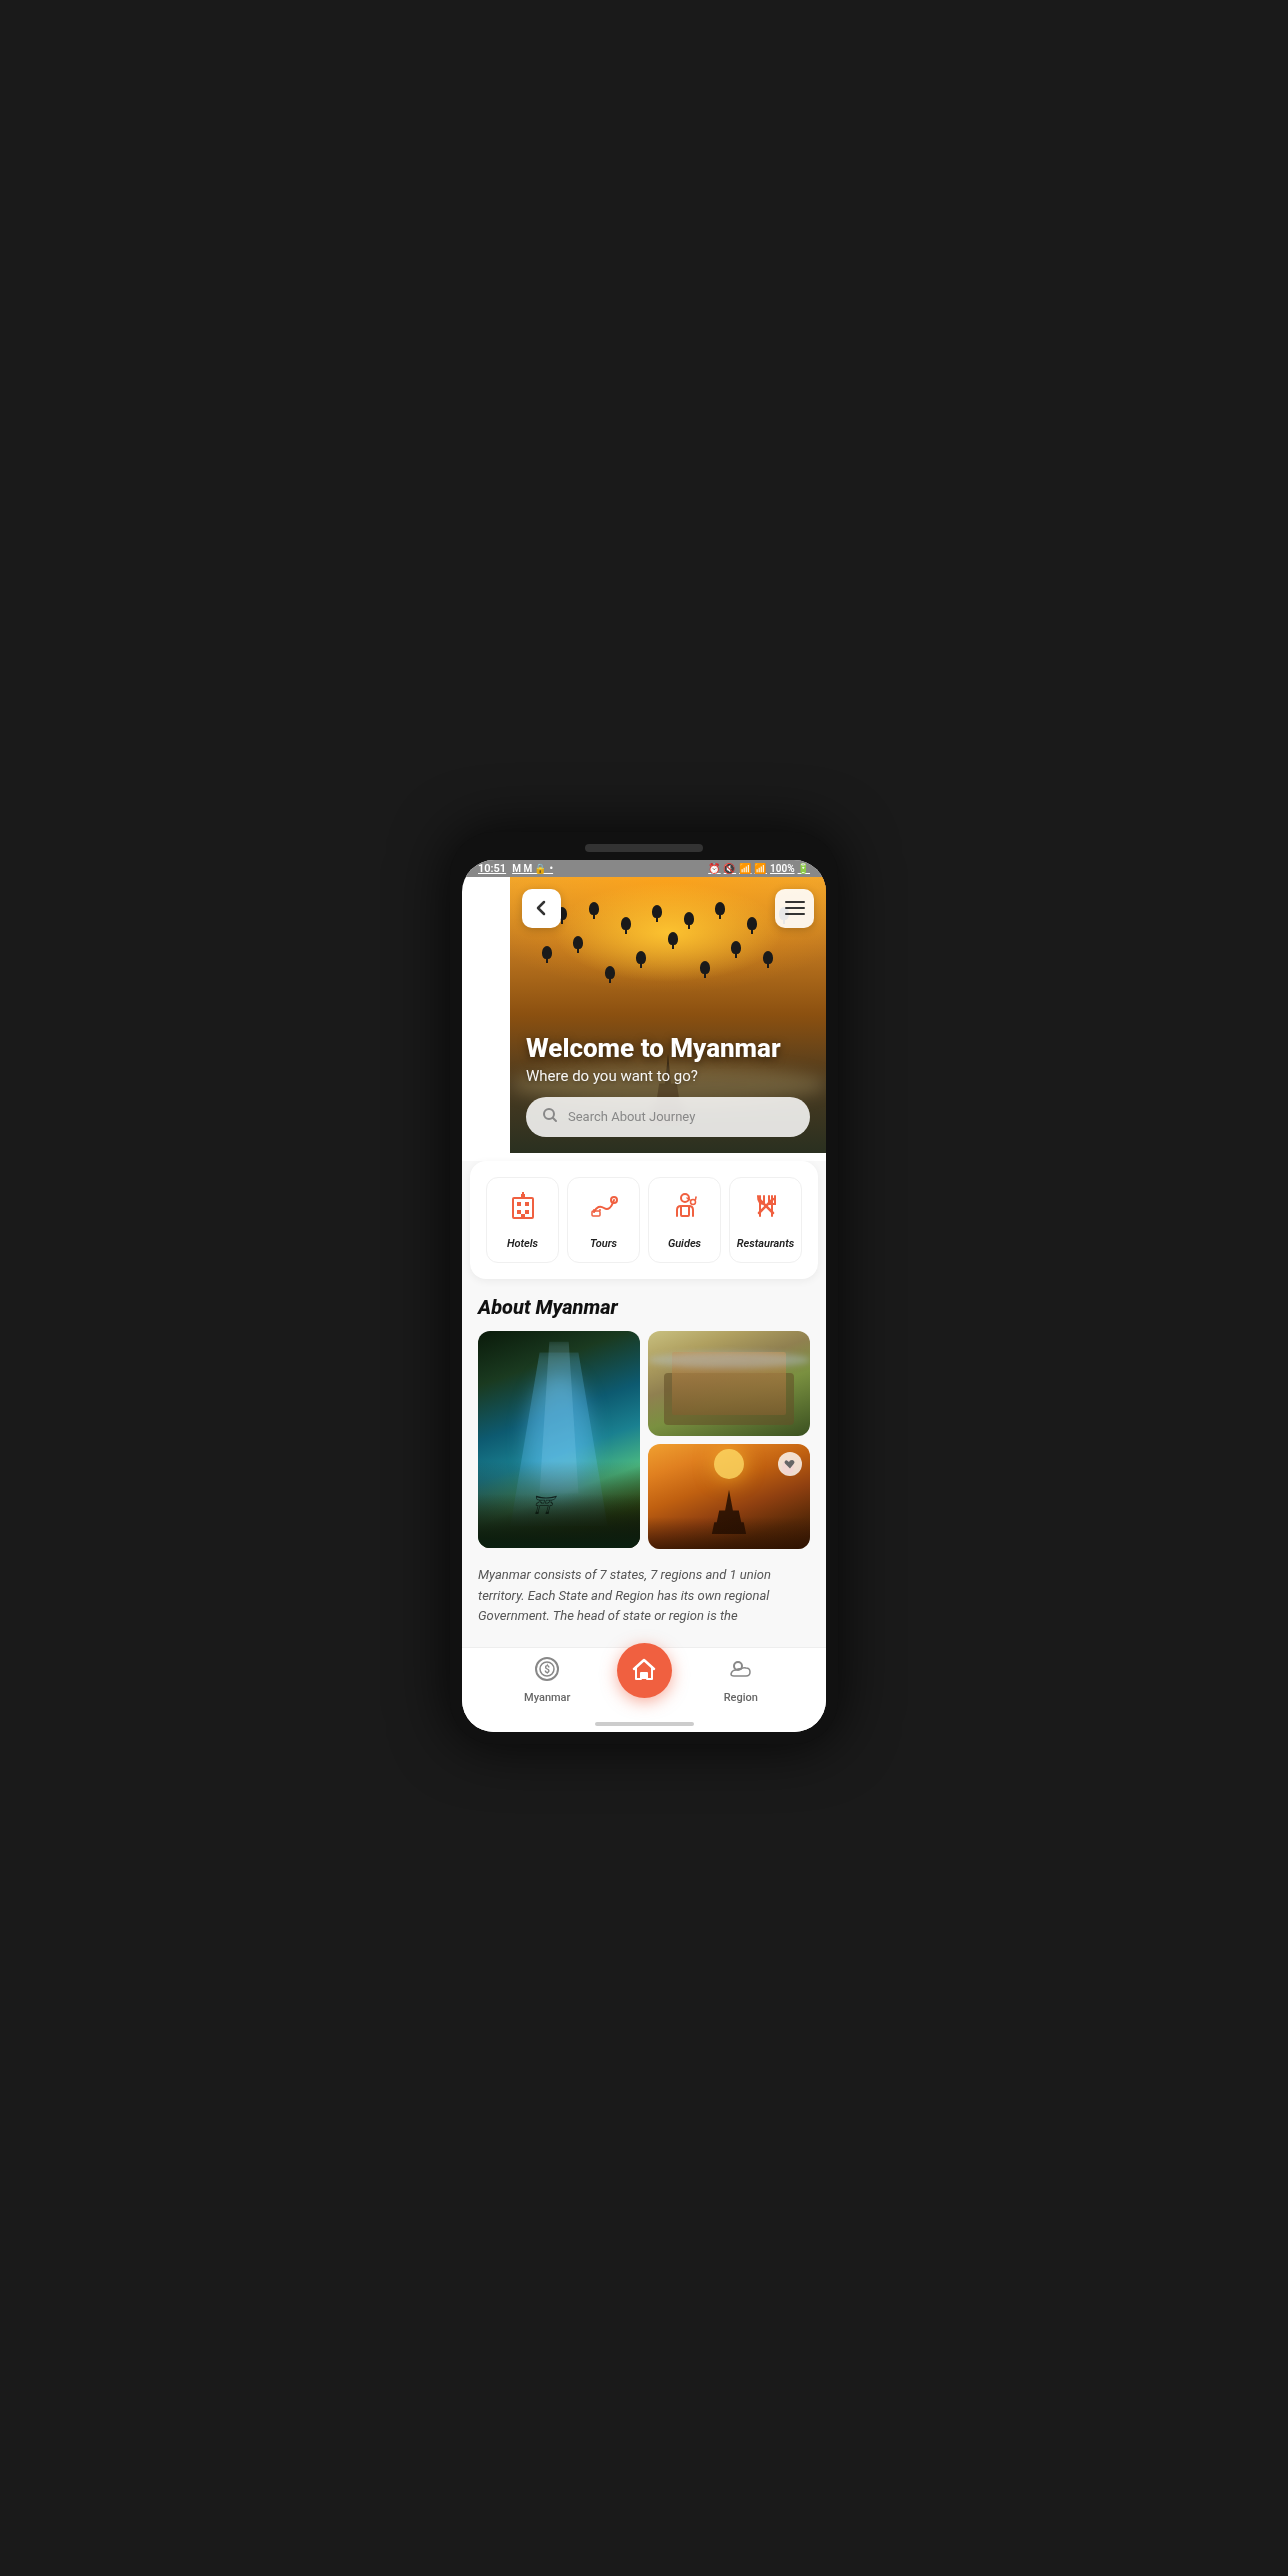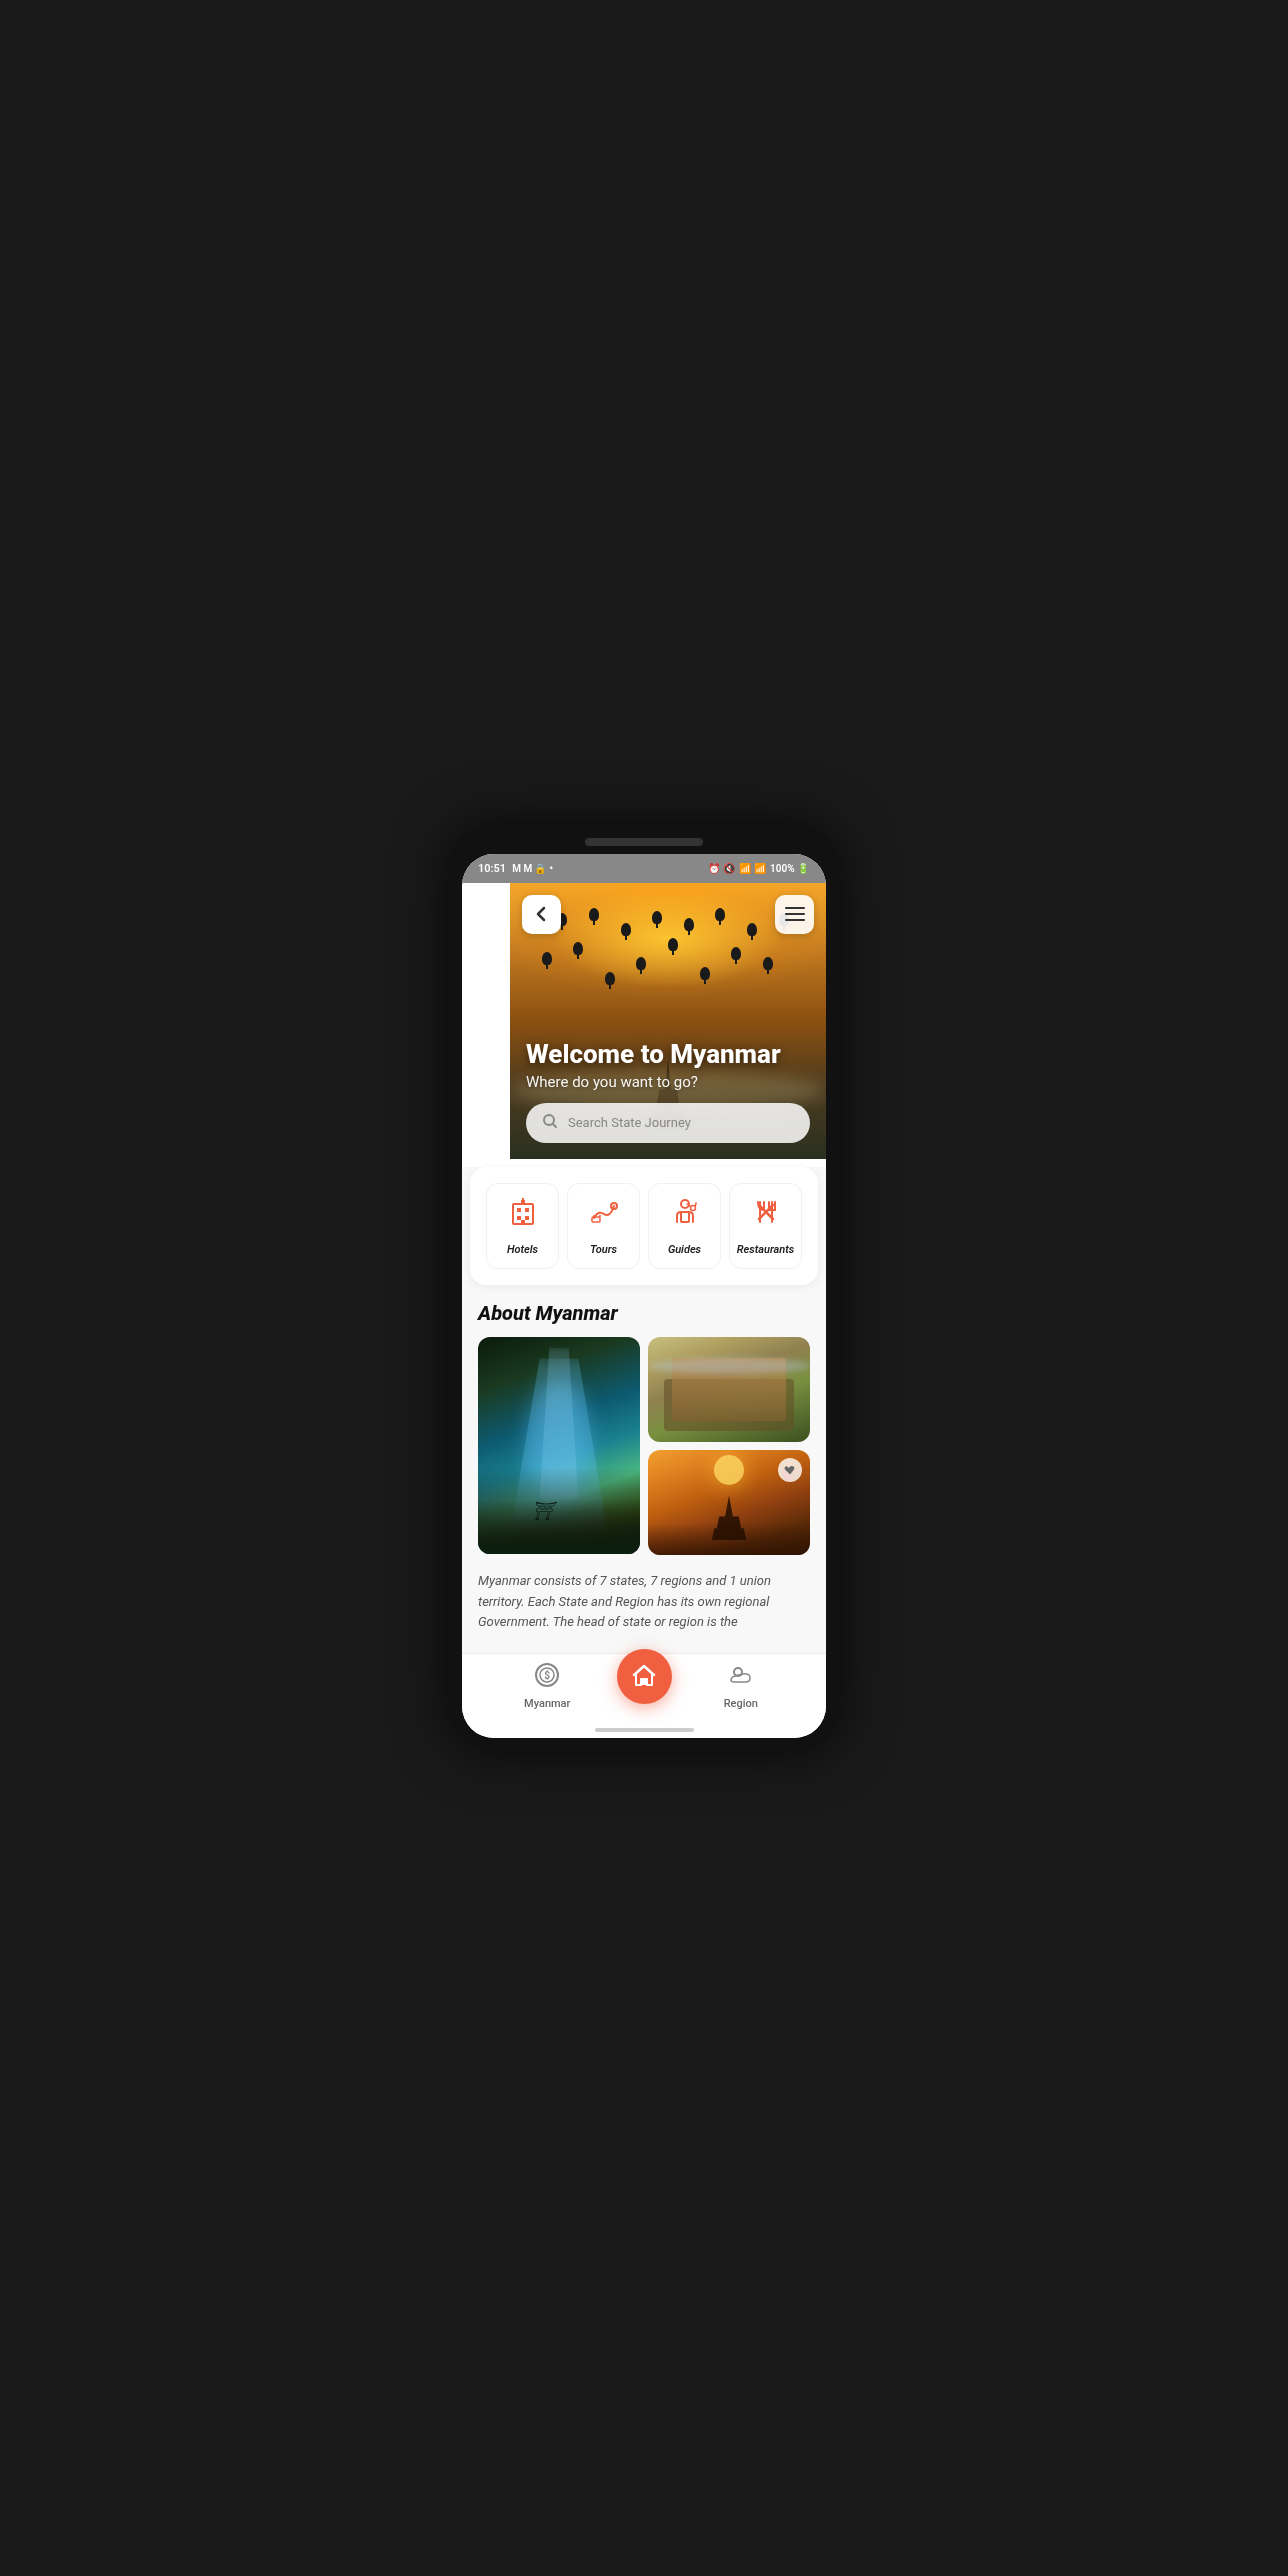--- a/index.html
+++ b/index.html
@@ -32,24 +32,25 @@
       border-radius: 32px;
       overflow: hidden;
       position: relative;
     }
     
     .status-bar {
       background: #888;
       display: flex;
       justify-content: space-between;
       align-items: center;
-      padding: 8px 16px;
+      padding: 2px 16px;
       font-size: 11px;
       font-weight: 600;
       color: #fff;
+      text-decoration: underline;
     }
     .status-left { display: flex; align-items: center; gap: 4px; }
     .status-right { display: flex; align-items: center; gap: 3px; font-size: 10px; }
 
     
     .hero {
       position: relative;
       height: 276px;
       overflow: hidden;
       background: linear-gradient(160deg, #e8a020 0%, #c97010 30%, #8b5a00 60%, #5a4a30 80%, #3a4030 100%);
@@ -407,21 +408,21 @@
       <div class="hero-content">
         <div class="hero-title">Welcome to Myanmar</div>
         <div class="hero-subtitle">Where do you want to go?</div>
         <div class="search-bar">
           <span class="search-icon-wrap">
             <svg width="16" height="16" viewBox="0 0 16 16" fill="none">
               <circle cx="7" cy="7" r="5" stroke="#888" stroke-width="2"></circle>
               <path d="M11 11L14 14" stroke="#888" stroke-width="2" stroke-linecap="round"></path>
             </svg>
           </span>
-          <div class="search-input-fake">Search State Journey</div>
+          <div class="search-input-fake">Search About Journey</div>
         </div>
       </div>
     </div>
 
     <div class="main-content">
 
       <div class="categories">
 
         <div class="category-card">
           <div class="category-icon">

